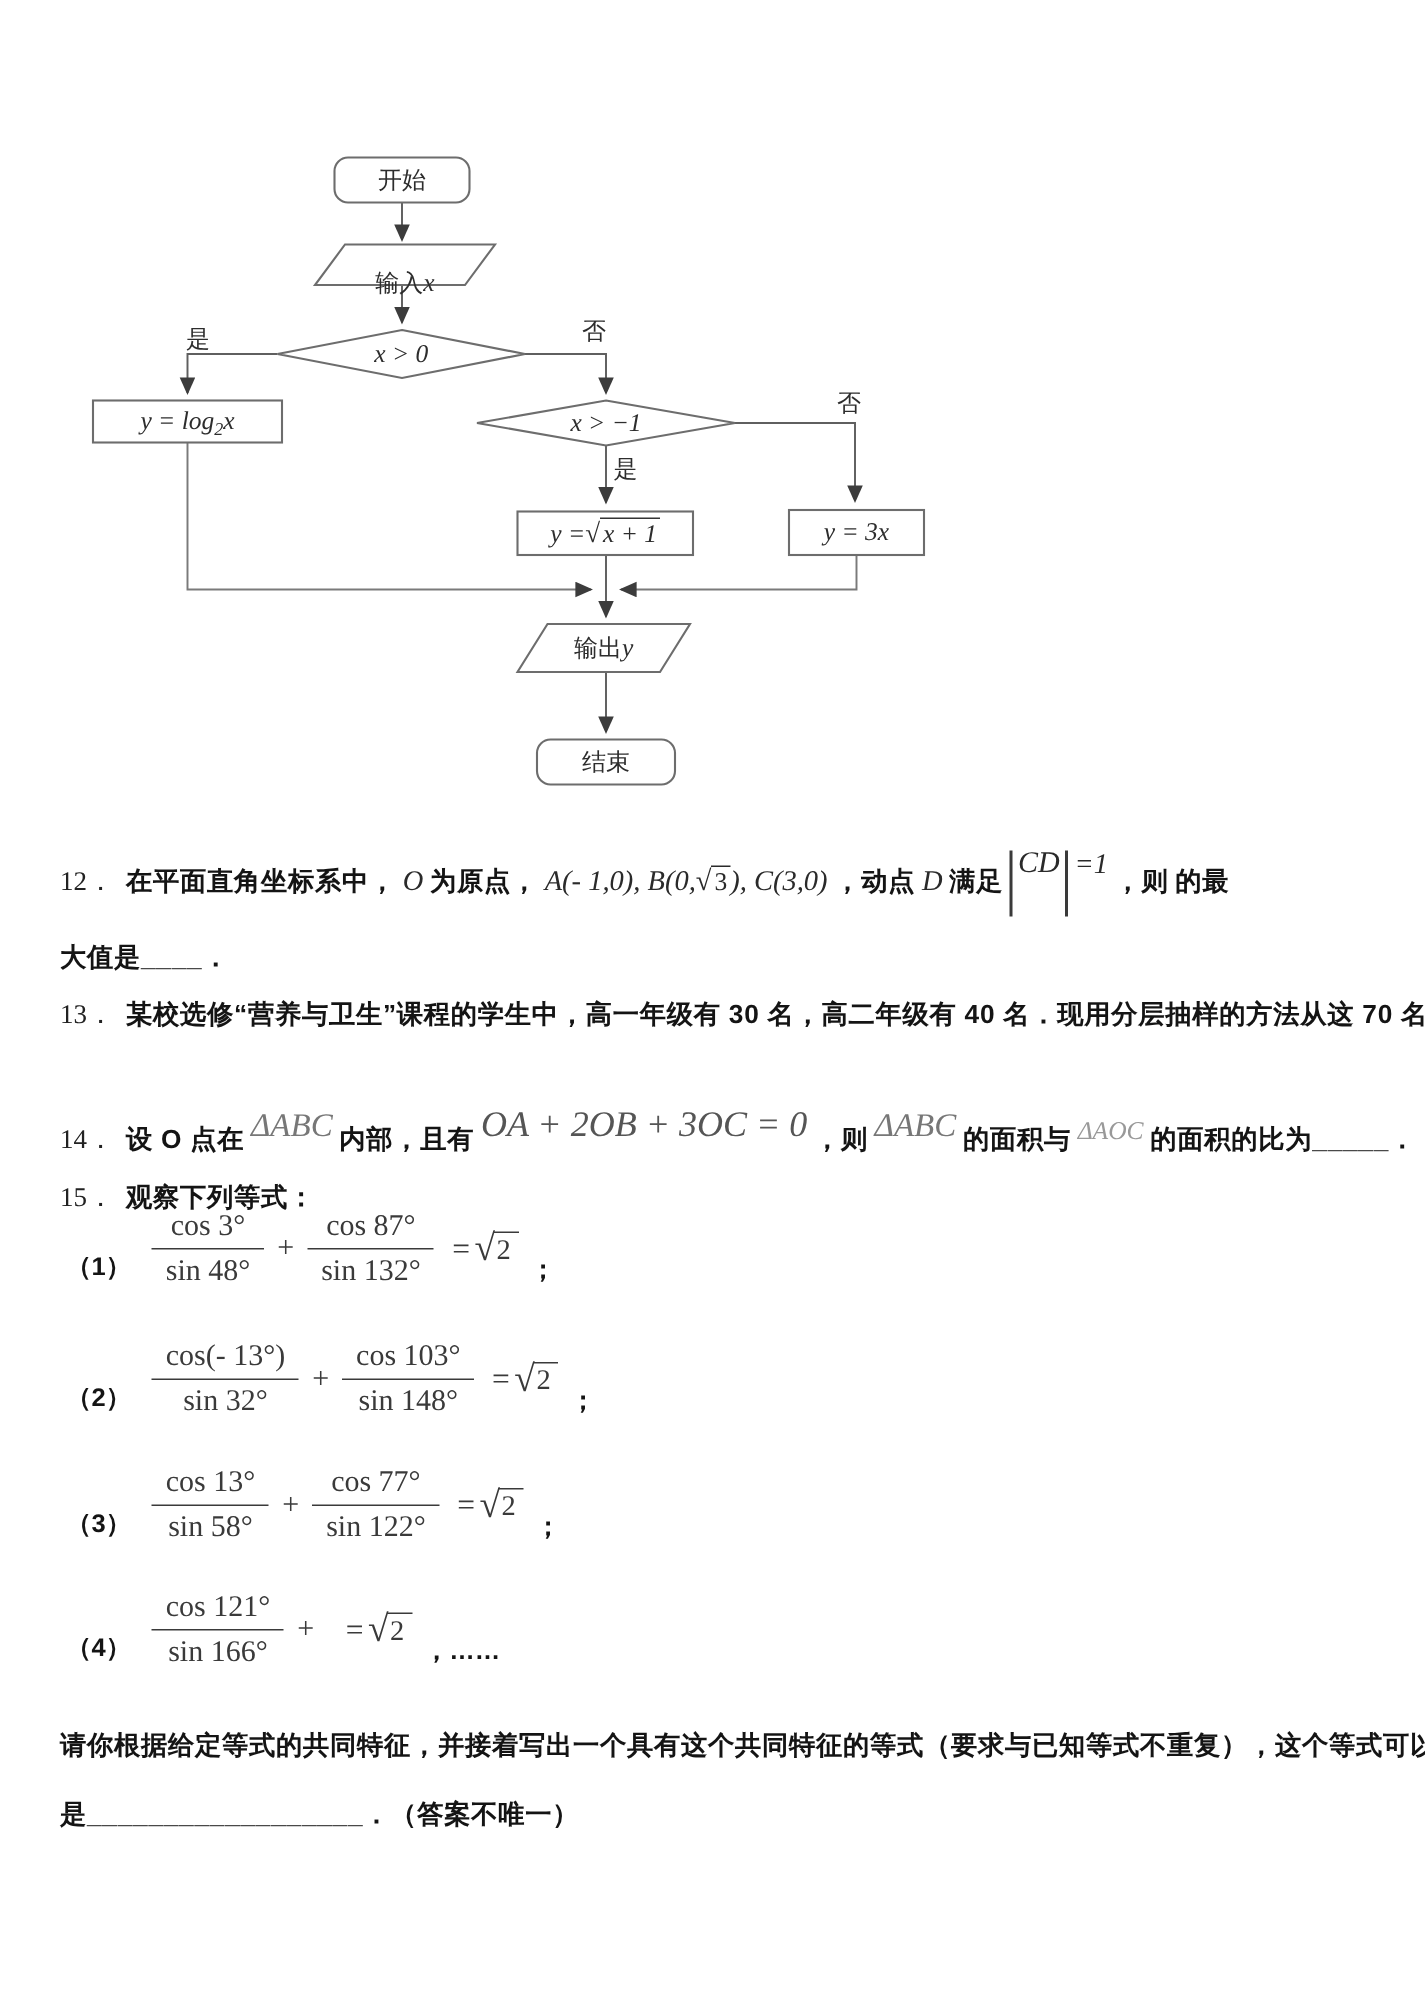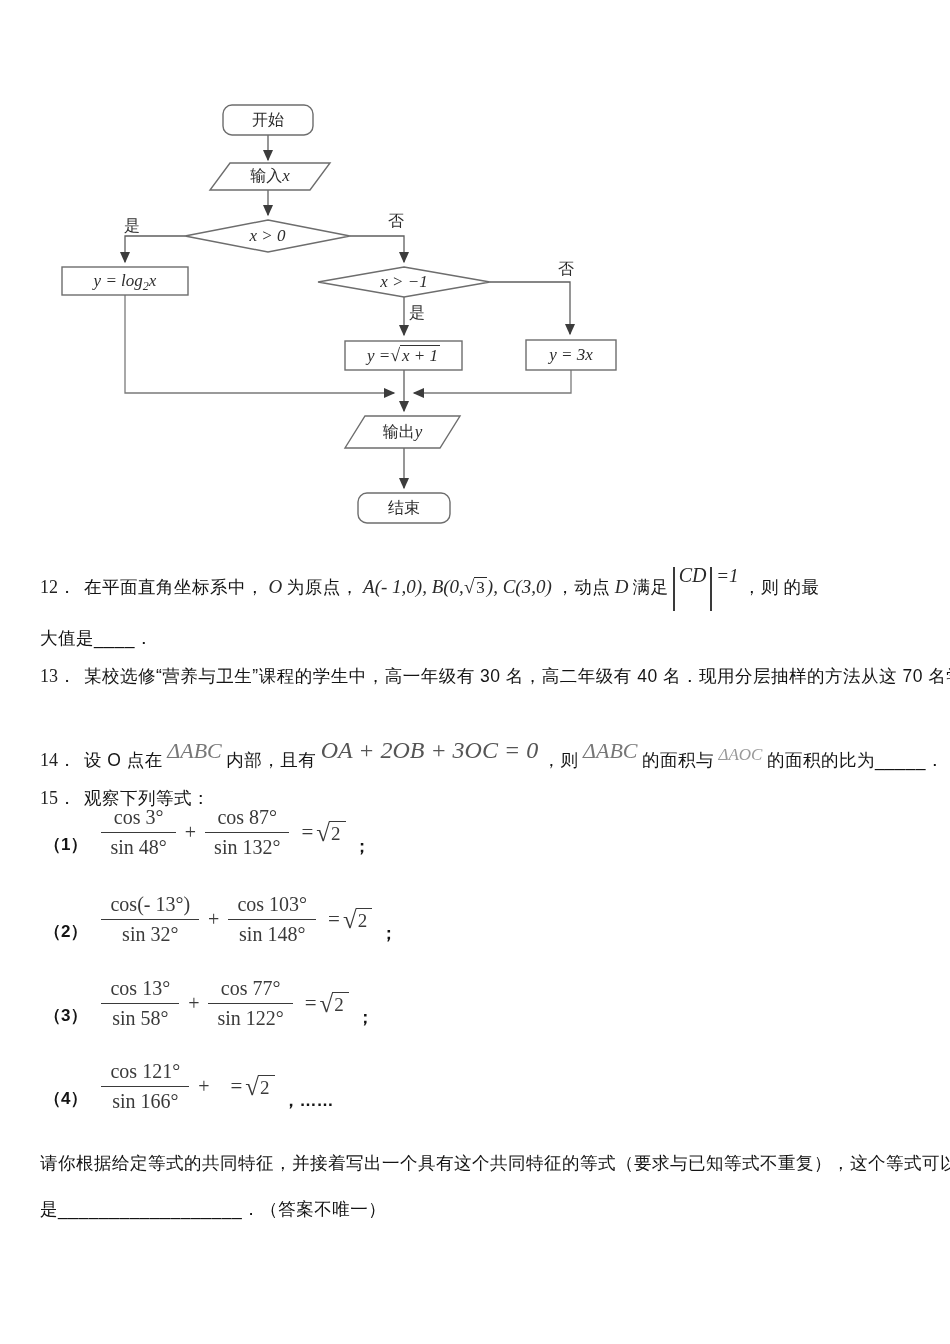--- a/index.html
+++ b/index.html
@@ -14,21 +14,21 @@
   .fc-cn{font-size:16px;font-family:"Liberation Serif",serif;}
   .fc-math{font-style:italic;font-size:17px;font-family:"Liberation Serif",serif;}
   .fc-sub{font-style:italic;font-size:12px;font-family:"Liberation Serif",serif;
           position:relative;top:5px;}
   .fc-radsign{font-size:18px;font-style:normal;}
   .fc-radicand{border-top:1.3px solid #333;font-style:italic;font-size:17px;
                font-family:"Liberation Serif",serif;padding:0 2px;}
 
   
   .p-line{position:absolute;left:40px;right:30px;white-space:nowrap;}
-  .cn{font-weight:400;font-size:17.5px;color:#141414;letter-spacing:0.5px;}
+  .cn{font-weight:700;font-size:17.5px;color:#141414;letter-spacing:0.5px;}
   .pno{font-family:"Liberation Serif",serif;font-weight:400;font-size:18px;color:#222;
        margin-right:8px;letter-spacing:0;}
   .math{font-family:"Liberation Serif",serif;font-style:italic;font-size:19px;color:#2a2a2a;
         letter-spacing:0;}
   .raise{position:relative;top:-11px;}
   .abs-group{display:inline-flex;align-items:flex-end;vertical-align:middle;
              position:relative;top:-9px;}
   .abs-bar{width:1.4px;height:44px;background:#3a3a3a;display:inline-block;}
   .abs-txt{font-family:"Liberation Serif",serif;font-style:italic;font-size:20px;
            color:#2a2a2a;margin:0 4px;position:relative;top:-5px;letter-spacing:0;}
@@ -89,21 +89,21 @@
         <polygon points="404,267 490,282 404,297 318,282"></polygon>
         <rect x="345" y="341" width="117" height="29"></rect>
         <rect x="526" y="340" width="90" height="30"></rect>
         <polygon points="365,416 460,416 440,448 345,448"></polygon>
         <rect x="358" y="493" width="92" height="30" rx="9"></rect>
       </g>
     </svg>
 
     <div class="fc-label fc-cn" style="left:223px;top:105px;width:90px;height:30px;">开始</div>
 
-    <div class="fc-label" style="left:210px;top:162px;width:120px;height:28px;text-align:right;">
+    <div class="fc-label" style="left:210px;top:175px;width:120px;height:28px;text-align:right;">
       <span class="fc-cn">输入</span>
         <span class="fc-math">x</span>
     </div>
 
     <div class="fc-label fc-math" style="left:185px;top:220px;width:165px;height:32px;">x &gt; 0</div>
 
     <div class="fc-label fc-cn" style="left:117px;top:216px;width:30px;height:20px;">是</div>
     <div class="fc-label fc-cn" style="left:381px;top:211px;width:30px;height:20px;">否</div>
 
     <div class="fc-label" style="left:62px;top:267px;width:126px;height:28px;">

